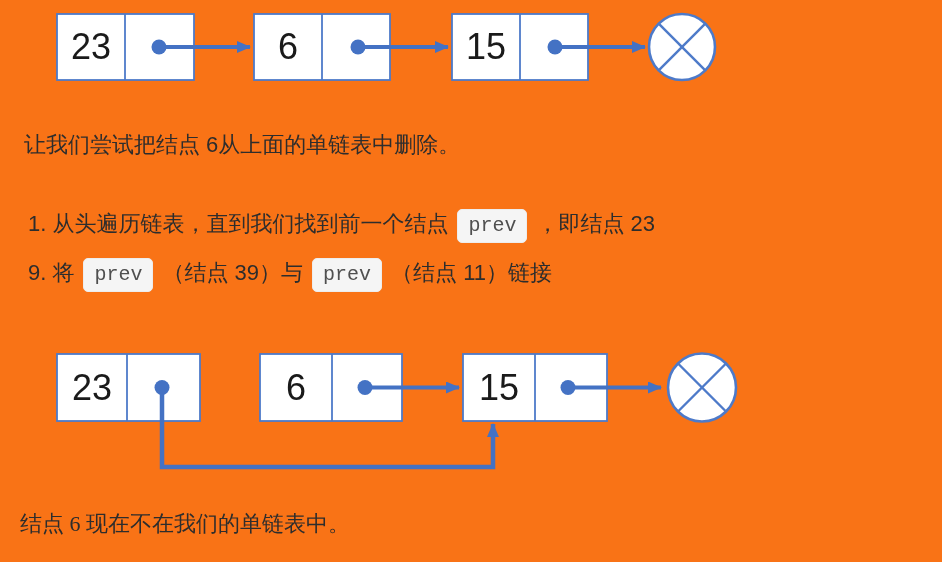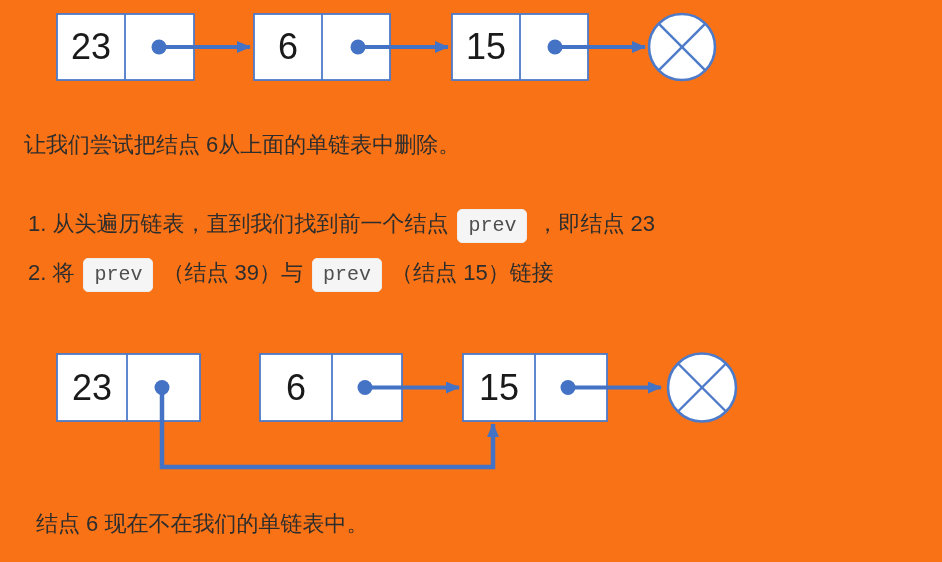--- a/index.html
+++ b/index.html
@@ -26,21 +26,21 @@
     position: absolute;
     margin: 0;
     font-size: 22px;
     line-height: 33px;
     color: #2d2d2d;
     white-space: nowrap;
   }
   #intro-paragraph { left: 24px; top: 128px; }
   #step-1          { left: 28px; top: 186px; margin-top: 21px; }
   #step-2          { left: 28px; top: 256px; }
-  #outro-paragraph { left: 36px; top: 507px; }
+  #outro-paragraph { left: 20px; top: 507px; font-family: Liberation Serif, serif; }
   .code-chip {
     display: inline-block;
     font-family: "Liberation Mono", "DejaVu Sans Mono", monospace;
     font-size: 20px;
     line-height: 1.25;
     color: #4f4f4f;
     background: #f5f5f5;
     border: 1px solid #ededed;
     border-radius: 5px;
     padding: 3px 10px 4px 10px;
@@ -98,21 +98,21 @@
 
   <p id="intro-paragraph" class="para">
     <span>让我们尝试把结点 6从上面的单链表中删除。</span>
   </p>
 
   <p id="step-1" class="para">
     <span>1. 从头遍历链表，直到我们找到前一个结点</span><code class="code-chip">prev</code><span>，即结点 23</span>
   </p>
 
   <p id="step-2" class="para">
-    <span>2. 将</span><code class="code-chip">prev</code><span>（结点 39）与</span><code class="code-chip">prev</code><span>（结点 15）链接</span>
+    <span>9. 将</span><code class="code-chip">prev</code><span>（结点 39）与</span><code class="code-chip">prev</code><span>（结点 11）链接</span>
   </p>
 
   <svg id="diagram-after" class="diagram" width="760" height="165" viewBox="0 0 760 165" xmlns="http://www.w3.org/2000/svg">
     <defs>
       <marker id="arrow-b" markerUnits="userSpaceOnUse" markerWidth="16" markerHeight="14" refX="13" refY="6" orient="auto">
         <path d="M0,0 L14,6 L0,12 Z" fill="#4472C4"></path>
       </marker>
     </defs>
 
     <g>

